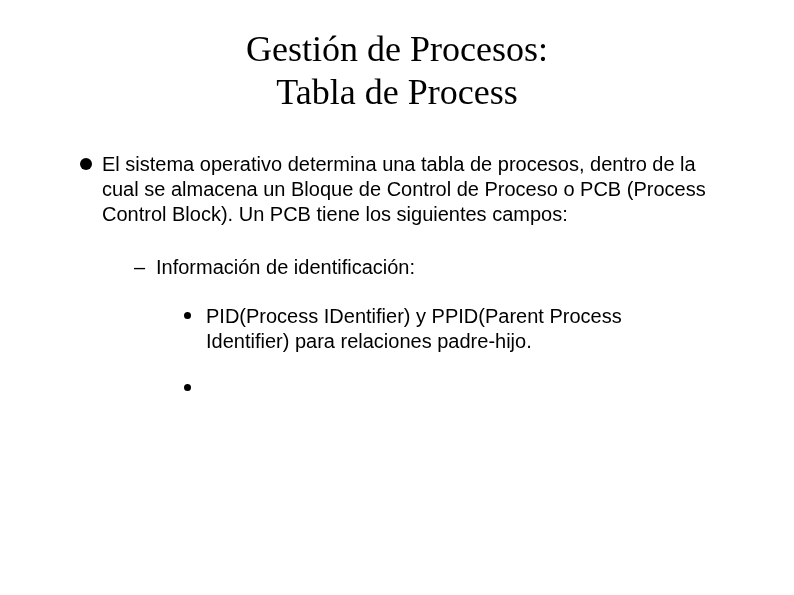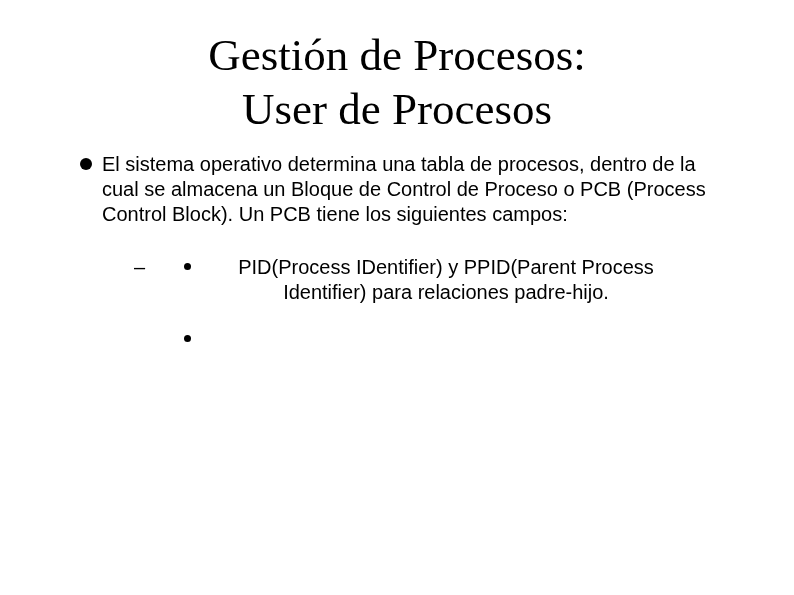--- a/index.html
+++ b/index.html
@@ -17,21 +17,21 @@
     height: 595px;
     box-sizing: border-box;
   }
   .title {
     position: absolute;
     top: 28px;
     left: 0;
     width: 794px;
     text-align: center;
     font-family: "Times New Roman", Times, serif;
-    font-size: 45px;
+    font-size: 36px;
     line-height: 1.2;
     font-weight: 400;
   }
   .body {
     position: absolute;
     top: 152px;
     left: 80px;
     width: 630px;
     font-size: 20px;
     line-height: 1.25;
@@ -54,22 +54,22 @@
     margin-top: 28px;
     margin-left: 54px;
     padding-left: 22px;
   }
   .sub1 .dash {
     position: absolute;
     left: 0;
     top: 0;
   }
   .sub2-group {
+    margin-top: 24px;
     margin-left: 104px;
-    text-align: center;
   }
   .sub2 {
     position: relative;
     padding-left: 22px;
     margin-bottom: 22px;
     max-width: 480px;
   }
   .sub2 .dot {
     position: absolute;
     left: 0;
@@ -80,32 +80,33 @@
     border-radius: 50%;
   }
 </style>
 </head>
 <body>
 
 <div class="slide">
 
   <div class="title">
     <span>Gestión de Procesos:</span><br>
-    <span>User de Procesos</span>
+    <span>Tabla de Process</span>
   </div>
 
   <div class="body">
 
     <div class="top-item">
       <span class="disc"></span>
       <span>El sistema operativo determina una tabla de procesos, dentro de la cual se almacena un Bloque de Control de Proceso o PCB (Process Control Block). Un PCB tiene los siguientes campos:</span>
     </div>
 
     <div class="sub1">
       <span class="dash">–</span>
+      <span>Información de identificación:</span>
     </div>
 
     <div class="sub2-group">
       <div class="sub2">
         <span class="dot"></span>
         <span>PID(Process IDentifier) y PPID(Parent Process Identifier) para relaciones padre-hijo.</span>
       </div>
       <div class="sub2">
         <span class="dot"></span>
       </div>

